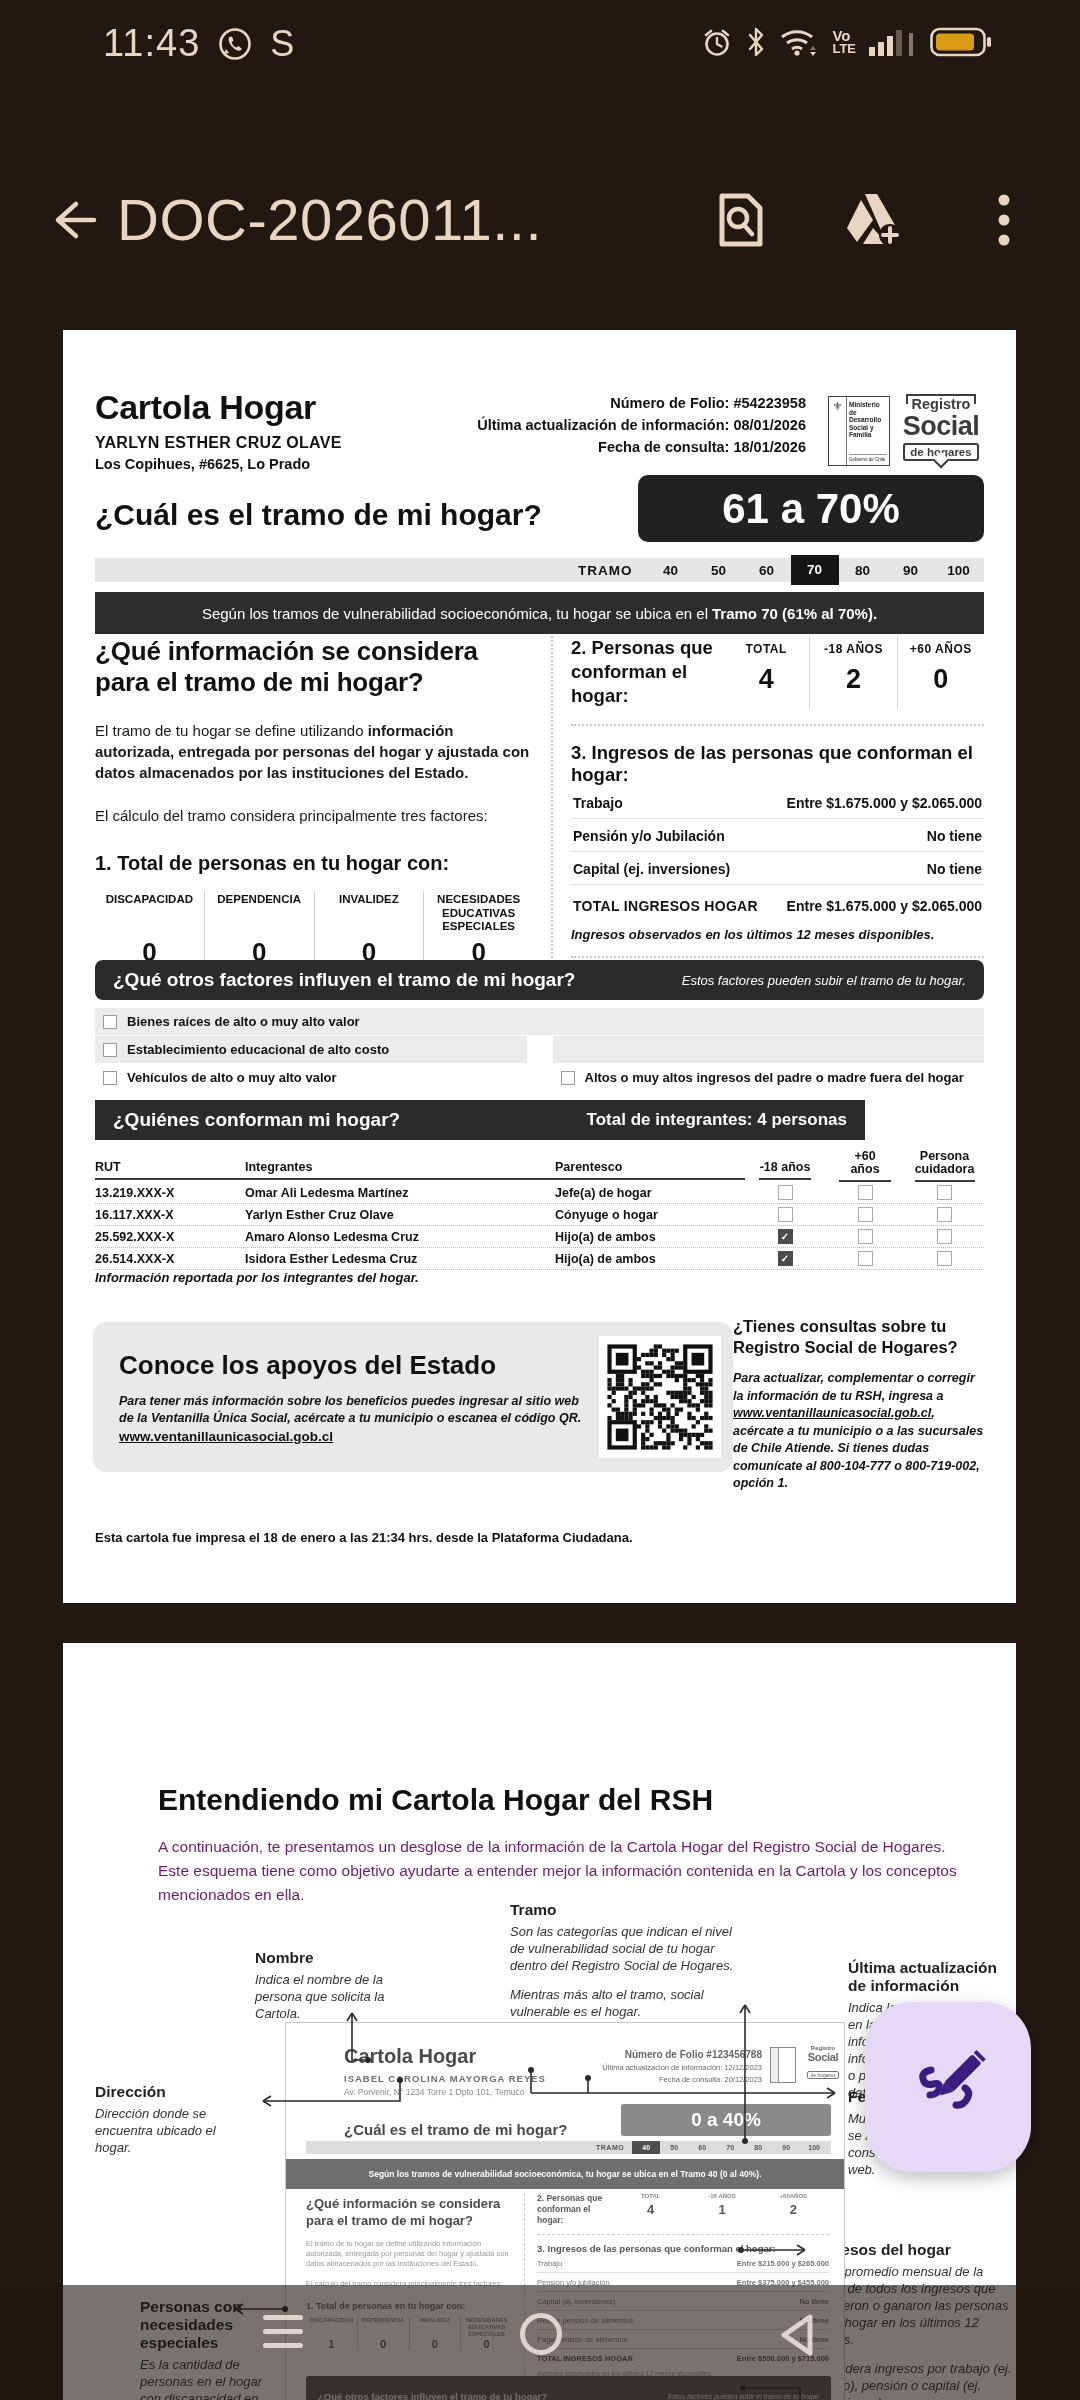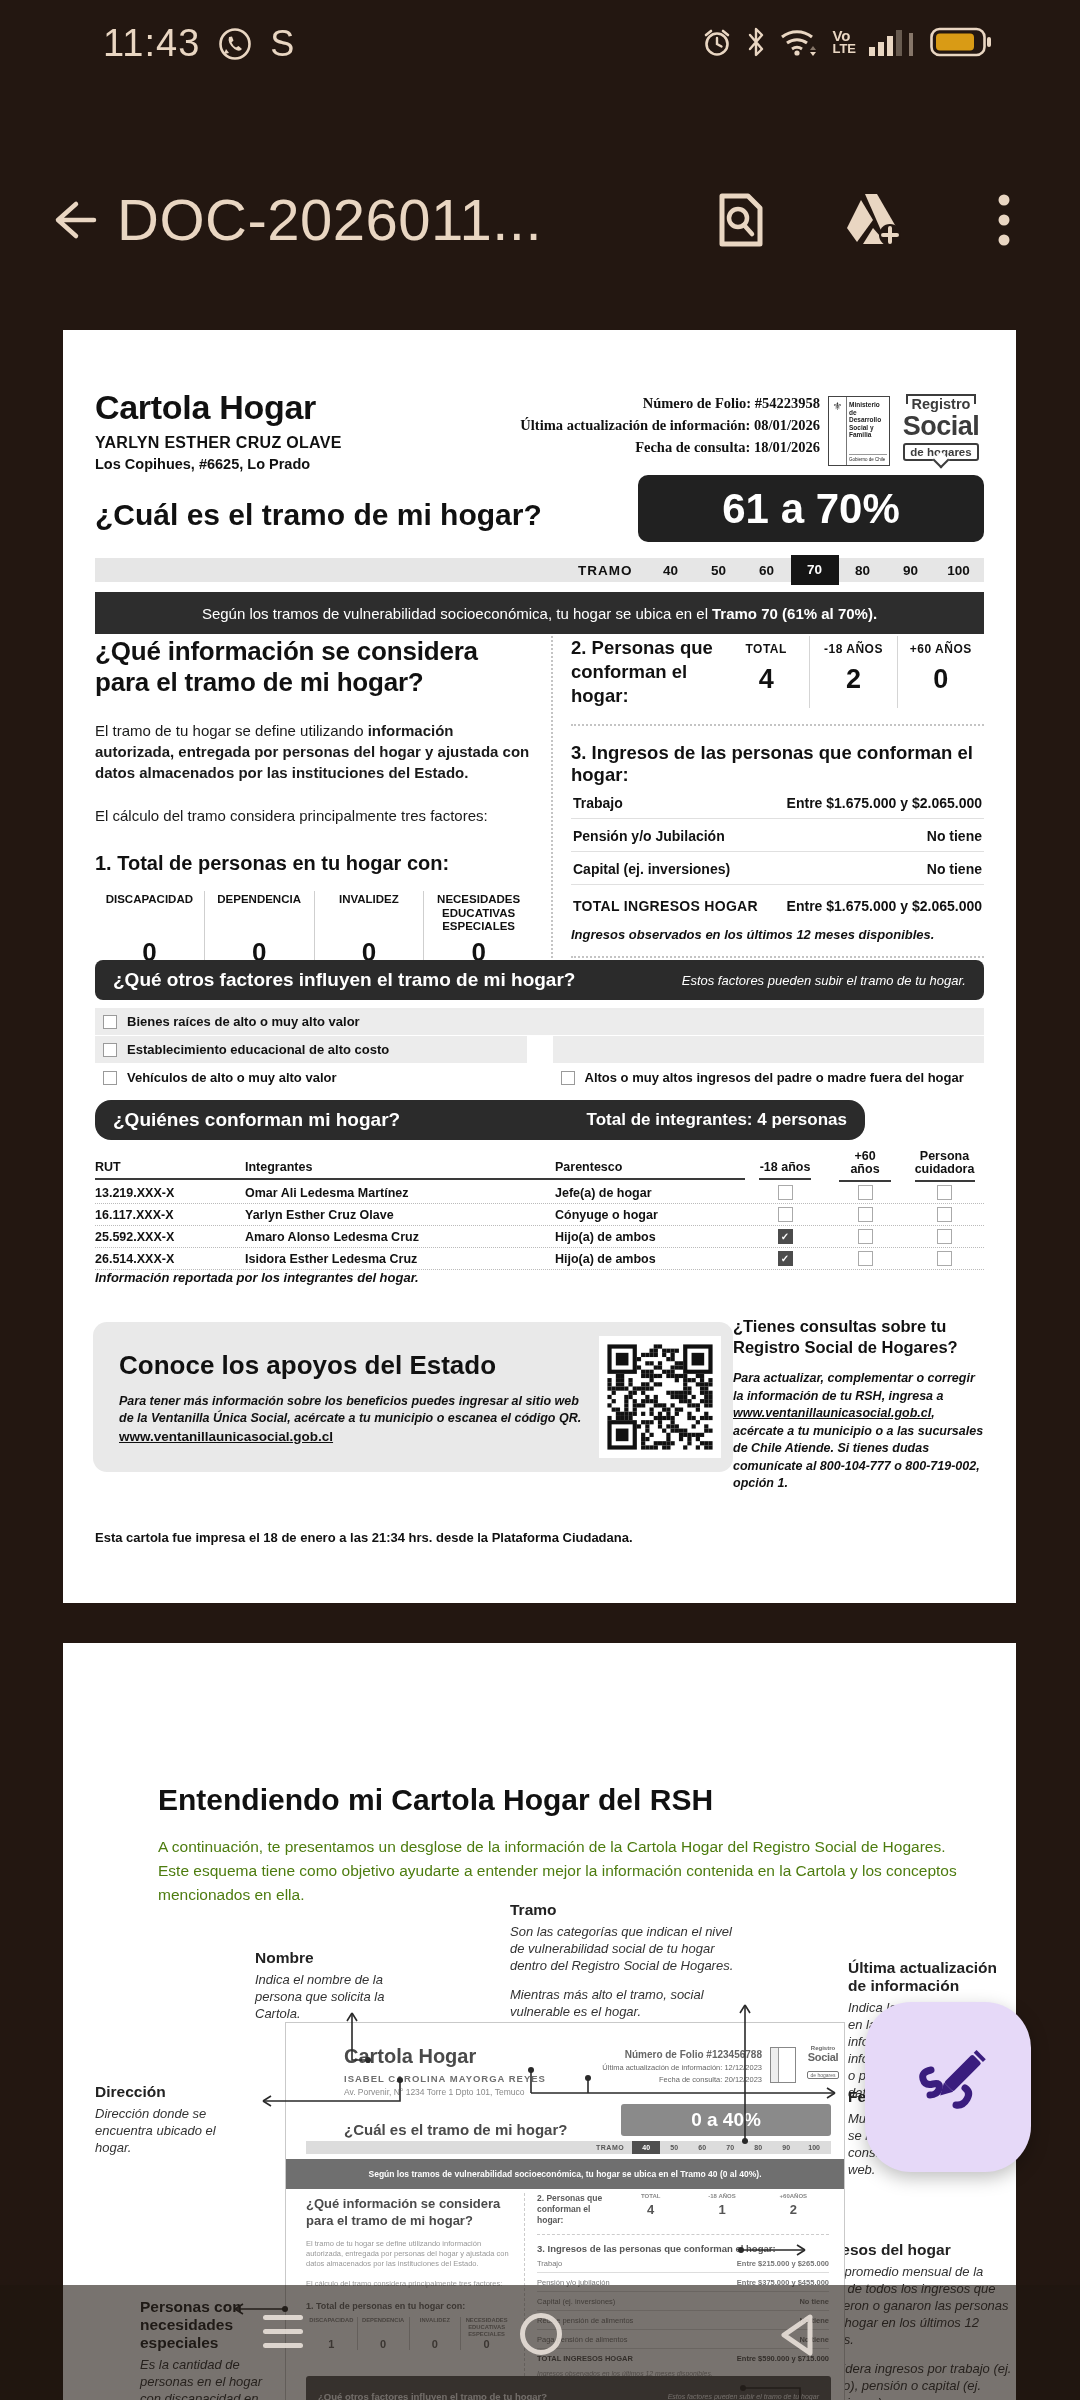--- a/index.html
+++ b/index.html
@@ -26,21 +26,21 @@
 
   
   .page{position:absolute;left:63px;width:953px;background:#fff;color:#111;}
   .page1{top:330px;height:1273px;}
   .page2{top:1643px;height:757px;overflow:hidden;}
 
   
   .p1-title{position:absolute;left:32px;top:58px;font-size:34px;font-weight:700;letter-spacing:-0.3px;}
   .p1-name{position:absolute;left:32px;top:104px;font-size:16px;font-weight:700;letter-spacing:0.3px;}
   .p1-addr{position:absolute;left:32px;top:126px;font-size:14.5px;font-weight:600;}
-  .p1-folio{position:absolute;right:196px;top:62px;text-align:right;font-size:14.5px;line-height:22px;font-family:Liberation Serif, serif;}
+  .p1-folio{position:absolute;right:210px;top:62px;text-align:right;font-size:14.5px;line-height:22px;}
   .p1-folio b{font-weight:700;}
   .min-logo{position:absolute;right:126px;top:66px;width:62px;height:70px;border:1.5px solid #444;
     display:flex;font-size:6.5px;line-height:7.5px;}
   .min-logo .crest{width:18px;border-right:1px solid #777;display:flex;align-items:flex-start;justify-content:center;padding-top:6px;font-size:11px;color:#333;}
   .min-logo .mtxt{padding:4px 2px;font-weight:700;color:#222;position:relative;flex:1;}
   .min-logo .mfoot{position:absolute;bottom:2px;left:2px;right:2px;border-top:1px solid #999;font-size:4.5px;font-weight:400;padding-top:1px;}
   .rsh-logo{position:absolute;right:30px;top:64px;width:90px;text-align:center;color:#3c3c3c;}
   .rsh-reg{font-size:14.5px;font-weight:600;border-top:2px solid #3c3c3c;position:relative;display:inline-block;padding:0 6px;}
   .rsh-reg:before,.rsh-reg:after{content:"";position:absolute;top:0;width:2px;height:8px;background:#3c3c3c;}
   .rsh-reg:before{left:0;} .rsh-reg:after{right:0;}
@@ -93,21 +93,21 @@
     color:#fff;display:flex;align-items:center;justify-content:space-between;padding:0 18px;}
   .factors-bar .fh{font-size:19px;font-weight:700;}
   .factors-bar .fn{font-size:13px;font-style:italic;}
   .factors-grid{position:absolute;left:32px;top:678px;width:889px;}
   .fact-row{display:flex;gap:26px;margin-bottom:1px;}
   .fact-cell{flex:1;height:27px;display:flex;align-items:center;gap:10px;padding:0 8px;font-size:13px;font-weight:600;}
   .fact-cell.stripe{background:#ececec;}
   .cbx{width:14px;height:14px;border:1.5px solid #9a9a9a;background:#fff;flex:none;}
 
   
-  .members-bar{position:absolute;left:32px;top:770px;width:770px;height:40px;background:#2b2b2b;border-radius:16px;
+  .members-bar{position:absolute;left:32px;top:770px;width:770px;height:40px;background:#2b2b2b;border-radius:0;
     color:#fff;display:flex;align-items:center;justify-content:space-between;padding:0 18px;}
   .members-bar .mh{font-size:19px;font-weight:700;}
   .members-bar .mt{font-size:17px;font-weight:700;}
   .mtable{position:absolute;left:32px;top:818px;width:889px;font-size:12.5px;}
   .mrow{display:grid;grid-template-columns:150px 310px 190px 80px 80px 79px;align-items:center;}
   .mrow.head{font-weight:700;}
   .mrow.head .hc{border-bottom:2px solid #3a3a3a;padding:2px 10px 4px 0;min-height:30px;display:flex;align-items:flex-end;}
   .mrow.head .hc.c{justify-content:center;text-align:center;line-height:13px;padding-right:0;margin:0 14px;}
   .mrow.data{border-bottom:1px dotted #bbb;height:22px;font-weight:600;}
   .mrow.data .cc{display:flex;justify-content:center;}
@@ -124,21 +124,21 @@
   .sup-link{font-size:13.5px;font-weight:700;text-decoration:underline;margin-top:2px;display:inline-block;}
   .qr{width:122px;height:122px;background:#fff;flex:none;}
   .queries{position:absolute;left:670px;top:986px;width:254px;}
   .q-title{font-size:16.5px;font-weight:700;line-height:21px;}
   .q-p{font-size:12.5px;font-style:italic;font-weight:600;line-height:17.5px;margin-top:12px;}
   .q-p .lnk{text-decoration:underline;}
   .printnote{position:absolute;left:32px;top:1200px;font-size:13px;font-weight:700;}
 
   
   .p2-title{position:absolute;left:95px;top:140px;font-size:30px;font-weight:700;}
-  .p2-intro{position:absolute;left:95px;top:192px;width:805px;font-size:15.5px;line-height:24px;color:#4d7c0f;}
+  .p2-intro{position:absolute;left:95px;top:192px;width:805px;font-size:15.5px;line-height:24px;color:#701a75;}
   .ann{position:absolute;color:#222;}
   .ann .at{font-size:15.5px;font-weight:700;line-height:18px;}
   .ann .ap{font-size:13px;font-style:italic;line-height:17px;margin-top:4px;color:#333;}
   .ann .ap.mt{margin-top:12px;}
   .ann .nw{white-space:nowrap;overflow:hidden;}
 
   
   .mini{position:absolute;left:222px;top:379px;width:560px;height:760px;background:#fff;border:1px solid #c9c9c9;color:#555;}
   .mini .mtitle{position:absolute;left:58px;top:22px;font-size:20px;font-weight:700;color:#4a4a4a;}
   .mini .mname{position:absolute;left:58px;top:50px;font-size:9.5px;font-weight:700;letter-spacing:1px;color:#6e6e6e;}

